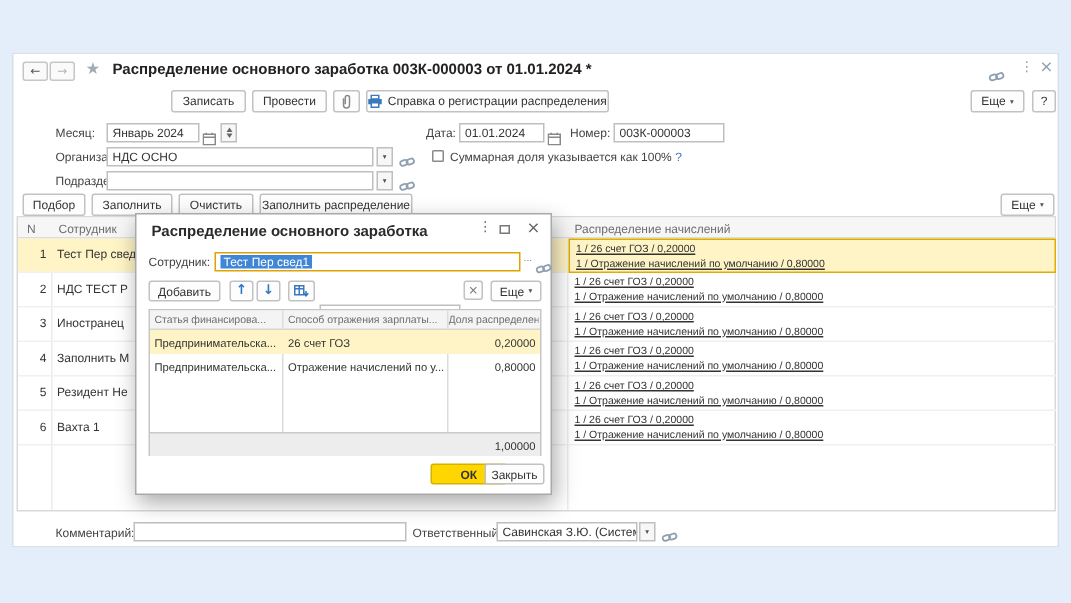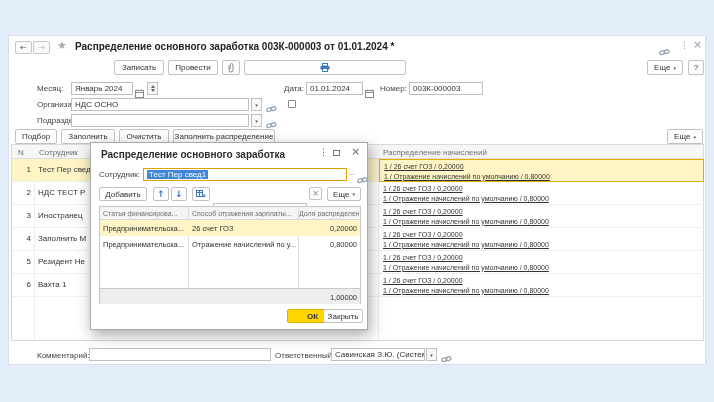--- a/index.html
+++ b/index.html
@@ -82,20 +82,21 @@
       <svg width="8" height="10" viewBox="0 0 8 10">
           <path d="M2 2.5 V7 a2 2 0 0 0 4 0 V2 a1.4 1.4 0 0 0 -2.8 0 V6.5" fill="none" stroke="#8a8a8a" stroke-width="1"></path>
         </svg>
     </div>
     <div class="btn" style="left:235px;top:24px;width:162px;">
       <svg width="10" height="9" viewBox="0 0 10 9">
           <rect x="2.5" y="0.5" width="5" height="2.5" fill="none" stroke="#3a79bc"></rect>
           <rect x="0.5" y="3" width="9" height="3.5" fill="#3a79bc"></rect>
           <rect x="2.5" y="5.5" width="5" height="3" fill="#fff" stroke="#3a79bc"></rect>
         </svg>
+      <span>Справка о регистрации распределения</span>
     </div>
     <div class="btn" style="left:638px;top:24px;width:36px;">
       <span>Еще</span>
         <span class="uni" style="font-size:5px;color:#555;">▾</span>
     </div>
     <div class="btn" style="left:679px;top:24px;width:16px;">?</div>
 
     <span class="lbl" style="left:28px;top:48px;">Месяц:</span>
     <div class="field" style="left:62px;top:46px;width:62px;">
         <span>Январь 2024</span>
@@ -138,20 +139,21 @@
       </div>
     <span class="abs" style="left:257px;top:64px;">
       <svg width="11" height="9" viewBox="0 0 11 9">
           <g fill="none" stroke="#8fa0b0" stroke-width="1.2">
             <rect x="0.8" y="3" width="5" height="3.4" rx="1.7" transform="rotate(-20 3 4.7)"></rect>
             <rect x="5" y="2" width="5" height="3.4" rx="1.7" transform="rotate(-20 7.5 3.7)"></rect>
           </g>
         </svg>
     </span>
     <span class="cb" style="left:279px;top:64px;"></span>
+    <span class="lbl" style="left:291px;top:64px;"><span>Суммарная доля указывается как 100%</span> <span class="hint">?</span></span>
 
     <span class="lbl" style="left:28px;top:80px;">Подразделение:</span>
     <div class="field" style="left:62px;top:78px;width:178px;">
         <span></span>
       </div>
     <div class="ddbtn" style="left:242px;top:78px;">
         <span class="uni">▾</span>
       </div>
     <span class="abs" style="left:257px;top:80px;">
       <svg width="11" height="9" viewBox="0 0 11 9">

